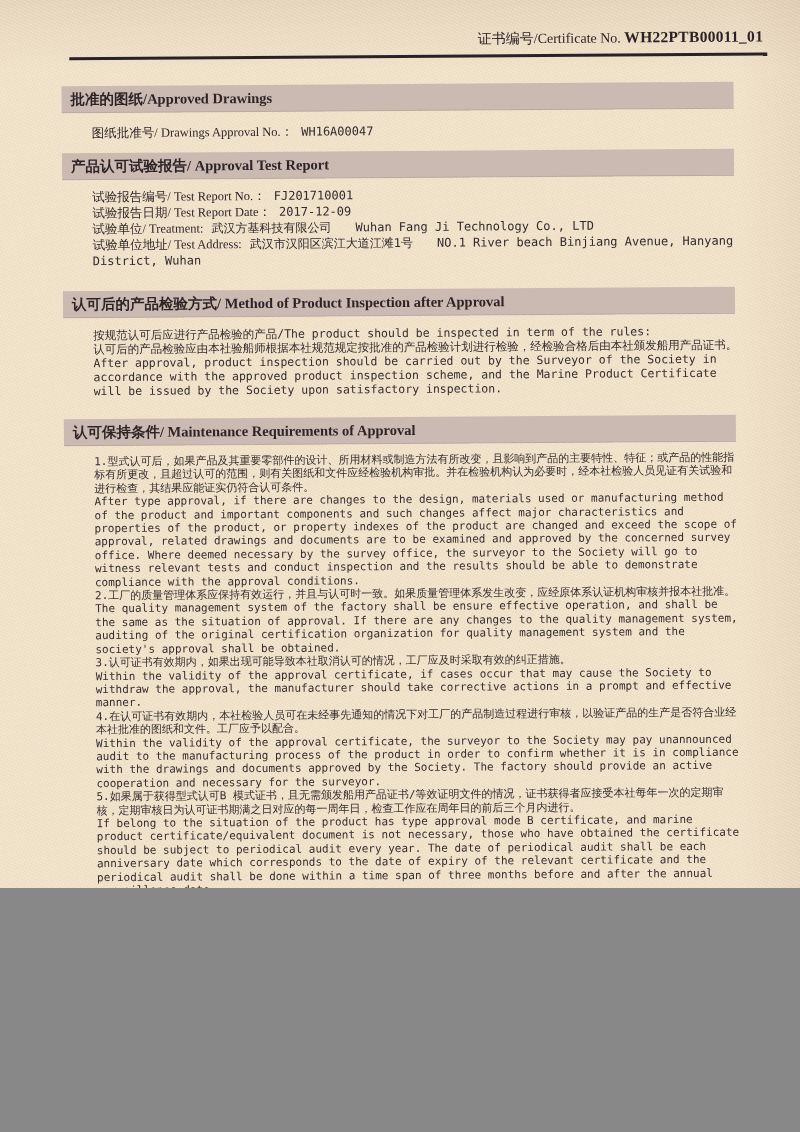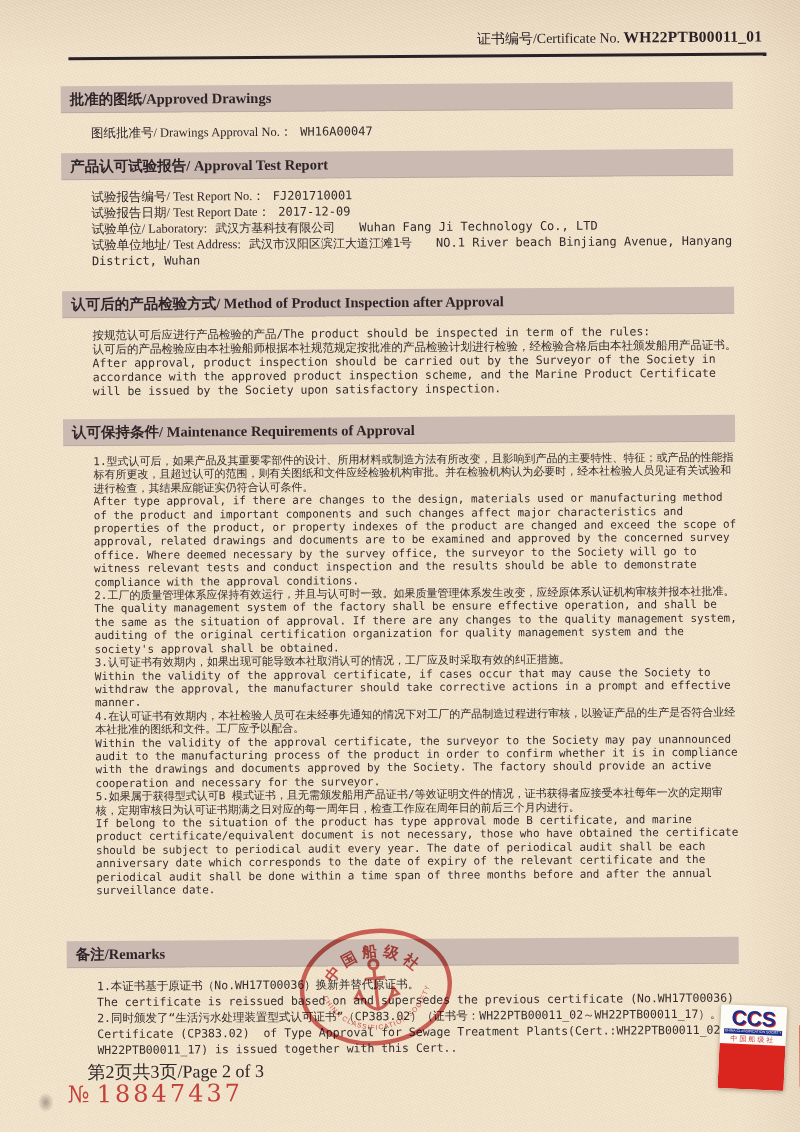--- a/index.html
+++ b/index.html
@@ -1,17 +1,17 @@
 <!DOCTYPE html>
 <html><head>
 <meta charset="utf-8">
 <style>
   html,body{margin:0;padding:0;background:#888;}
   .page{
-    position:relative;width:800px;height:1132px;overflow:hidden;
+    position:relative;width:800px;height:888px;overflow:hidden;
     background-color:#f0e2c9;
     background-image:
       repeating-linear-gradient(115deg, rgba(205,180,150,.10) 0 1px, transparent 1px 3px),
       repeating-linear-gradient(25deg, rgba(255,250,240,.20) 0 1px, transparent 1px 3px),
       linear-gradient(180deg, rgba(190,165,140,.22), rgba(190,165,140,0) 70px),
       linear-gradient(270deg, rgba(190,165,140,.18), rgba(190,165,140,0) 60px);
     font-family:"Liberation Serif", serif;
     color:#352b2d;
   }
   .content{position:absolute;inset:0;transform:rotate(-0.4deg);transform-origin:50% 50%;}
@@ -82,21 +82,21 @@
 
     <div class="bar bar2">产品认可试验报告/ Approval Test Report</div>
     <div class="field-row rows-report">
       <div class="frow">
         <span class="lbl">试验报告编号/ Test Report No.：</span><span class="val">FJ201710001</span>
       </div>
       <div class="frow">
         <span class="lbl">试验报告日期/ Test Report Date：</span><span class="val">2017-12-09</span>
       </div>
       <div class="frow">
-        <span class="lbl">试验单位/ Laboratory:</span><span class="val">武汉方基科技有限公司　　Wuhan Fang Ji Technology Co., LTD</span>
+        <span class="lbl">试验单位/ Treatment:</span><span class="val">武汉方基科技有限公司　　Wuhan Fang Ji Technology Co., LTD</span>
       </div>
       <div class="frow">
         <span class="lbl">试验单位地址/ Test Address:</span><span class="val">武汉市汉阳区滨江大道江滩1号　　NO.1 River beach Binjiang Avenue, Hanyang District, Wuhan</span>
       </div>
     </div>
 
     <div class="bar bar3">认可后的产品检验方式/ Method of Product Inspection after Approval</div>
     <div class="body-text body-inspection">按规范认可后应进行产品检验的产品/The product should be inspected in term of the rules:
 认可后的产品检验应由本社验船师根据本社规范规定按批准的产品检验计划进行检验，经检验合格后由本社颁发船用产品证书。
 After approval, product inspection should be carried out by the Surveyor of the Society in accordance with the approved product inspection scheme, and the Marine Product Certificate will be issued by the Society upon satisfactory inspection.</div>

